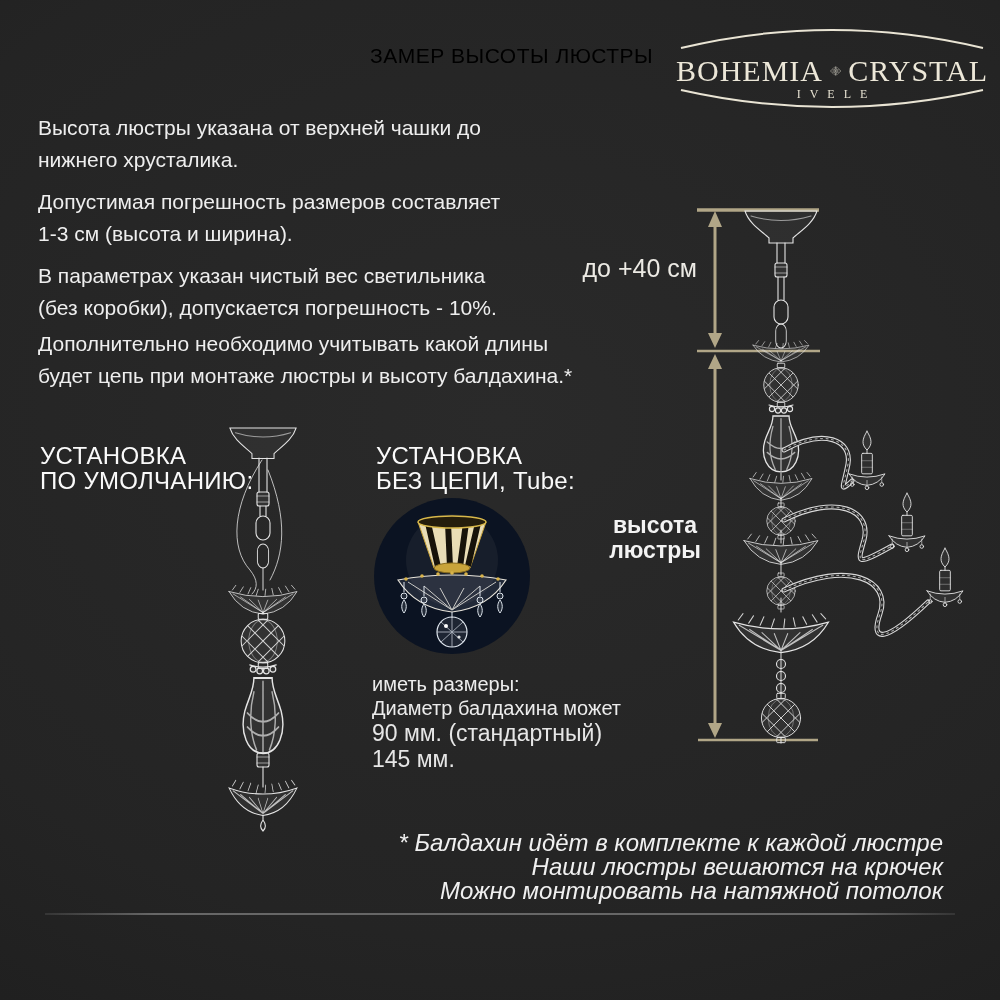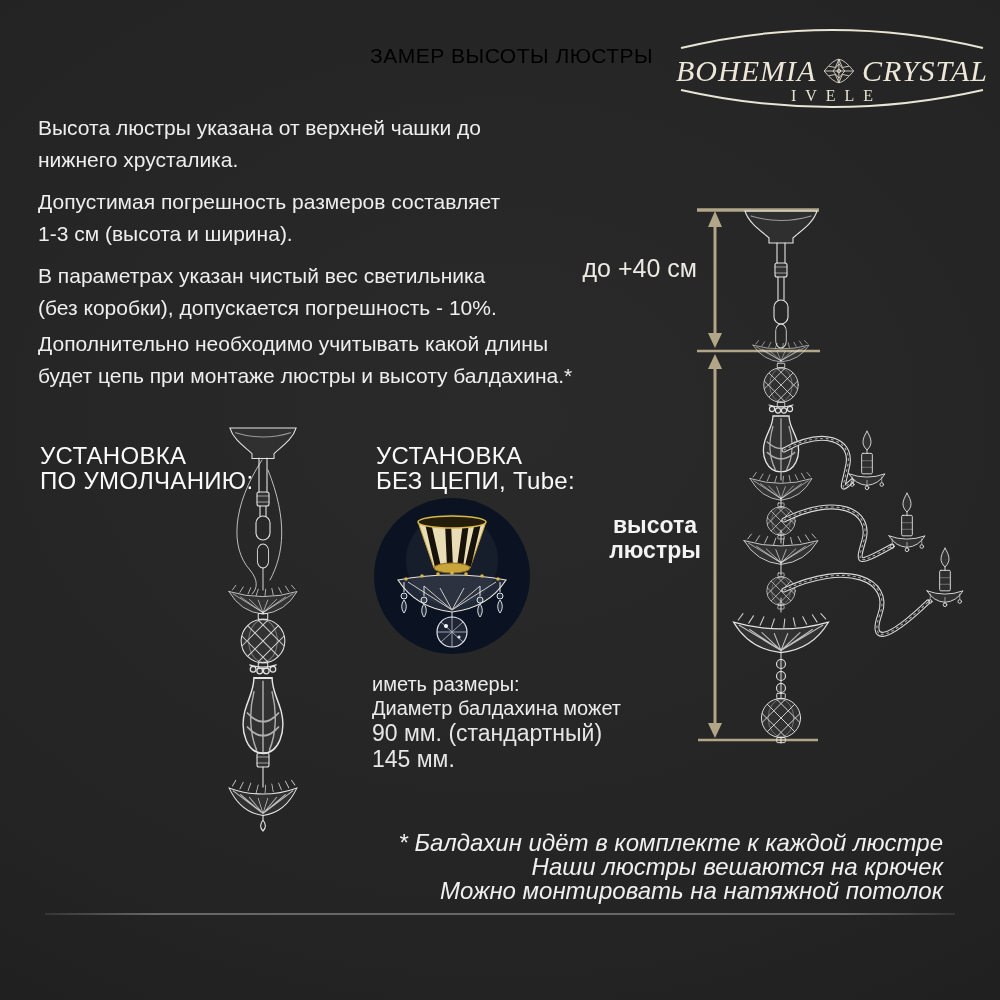--- a/index.html
+++ b/index.html
@@ -15,23 +15,23 @@
   .dim-chain{left:545px;top:254px;width:152px;text-align:right;font-size:25px;color:#eceae4;white-space:nowrap;}
   .dim-height{left:593px;top:513px;width:124px;text-align:center;font-size:23px;font-weight:600;line-height:25px;color:#f3f3f3;}
   .canopy-note{left:372px;top:672px;font-size:20px;line-height:24px;color:#ececec;white-space:nowrap;}
   .canopy-sizes{left:372px;top:720px;font-size:23px;line-height:26px;color:#e6e6e6;white-space:nowrap;}
   .footnotes{right:57px;top:831px;text-align:right;font-size:24px;line-height:24px;color:#f0f0f0;white-space:nowrap;font-style:italic;}
   .divider{left:45px;top:913px;width:910px;height:2px;
     background:linear-gradient(90deg, rgba(110,110,110,.25), #676767 12%, #676767 88%, rgba(110,110,110,.25));}
   .logo{left:676px;top:24px;width:312px;height:92px;}
   .logo-arcs{position:absolute;left:0;top:0;}
   .logo-row{position:absolute;top:26px;left:0;right:0;display:flex;align-items:center;justify-content:center;gap:7px;
-    font-family:"Liberation Serif", serif;font-size:30px;letter-spacing:1px;color:#ece7d8;white-space:nowrap;font-style:italic;}
+    font-family:"Liberation Serif", serif;font-size:30px;letter-spacing:1px;color:#ece7d8;white-space:nowrap;}
   .logo-sub{position:absolute;top:63px;left:0;right:0;text-align:center;font-family:"Liberation Serif", serif;
-    font-size:16px;letter-spacing:9px;text-indent:9px;color:#e7e2d2;}
+    font-size:12px;letter-spacing:9px;text-indent:9px;color:#e7e2d2;}
   
   .art{position:absolute;left:0;top:0;pointer-events:none;}
   .lineart{stroke:#e4e4e4;stroke-width:1.1;fill:none;stroke-linecap:round;}
   .dims{stroke:#b1a687;fill:none;}
   .dims polygon{fill:#b1a687;stroke:none;}
   .arm-o{stroke:#d8d8d8;stroke-width:5;fill:none;stroke-linecap:round;}
   .arm-i{stroke:#232323;stroke-width:2.8;fill:none;stroke-linecap:round;}
   .arm-r{stroke:#bdbdbd;stroke-width:1.1;fill:none;stroke-dasharray:2 3.5;opacity:.85;}
 </style>
 </head>

